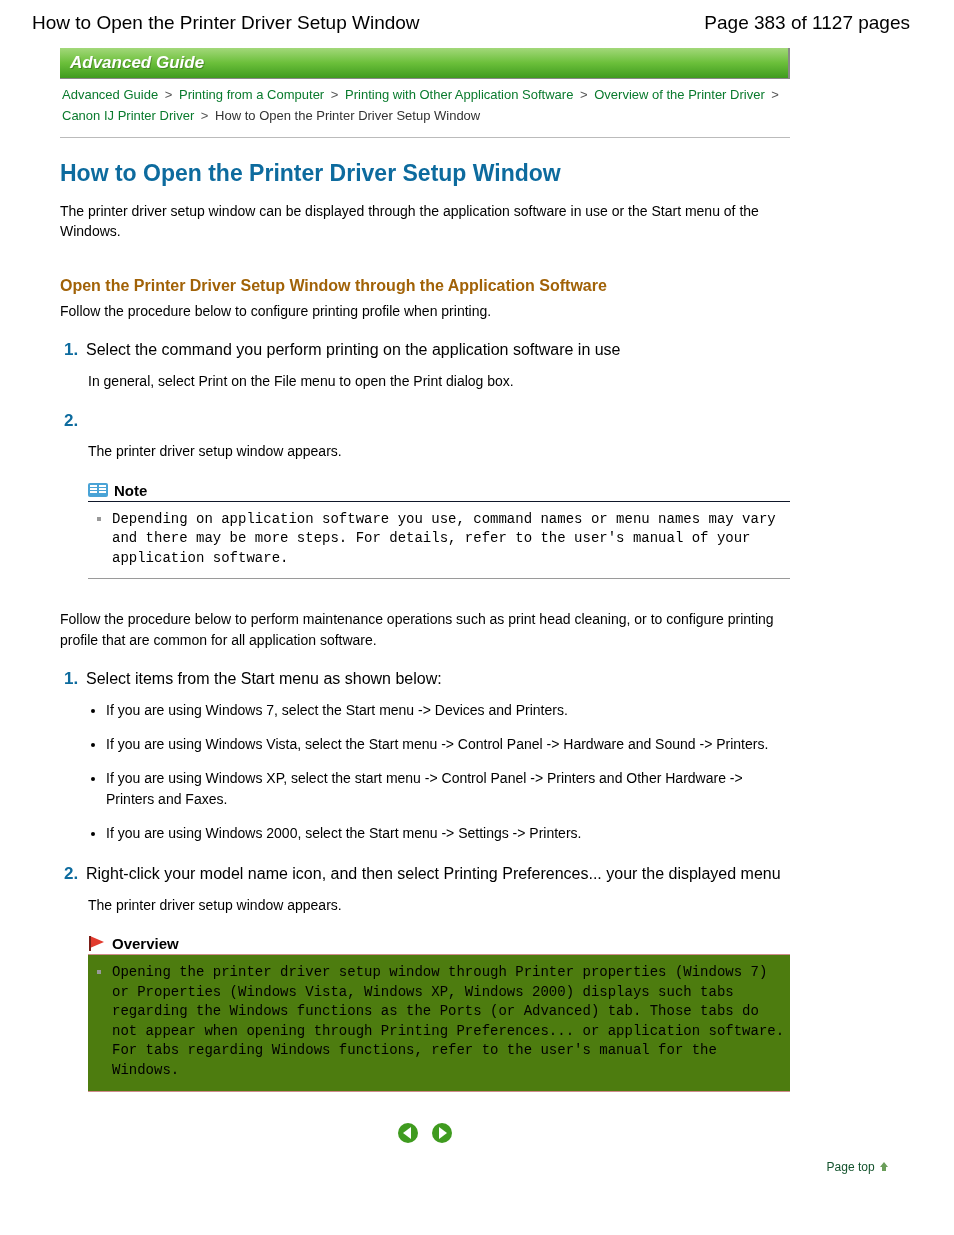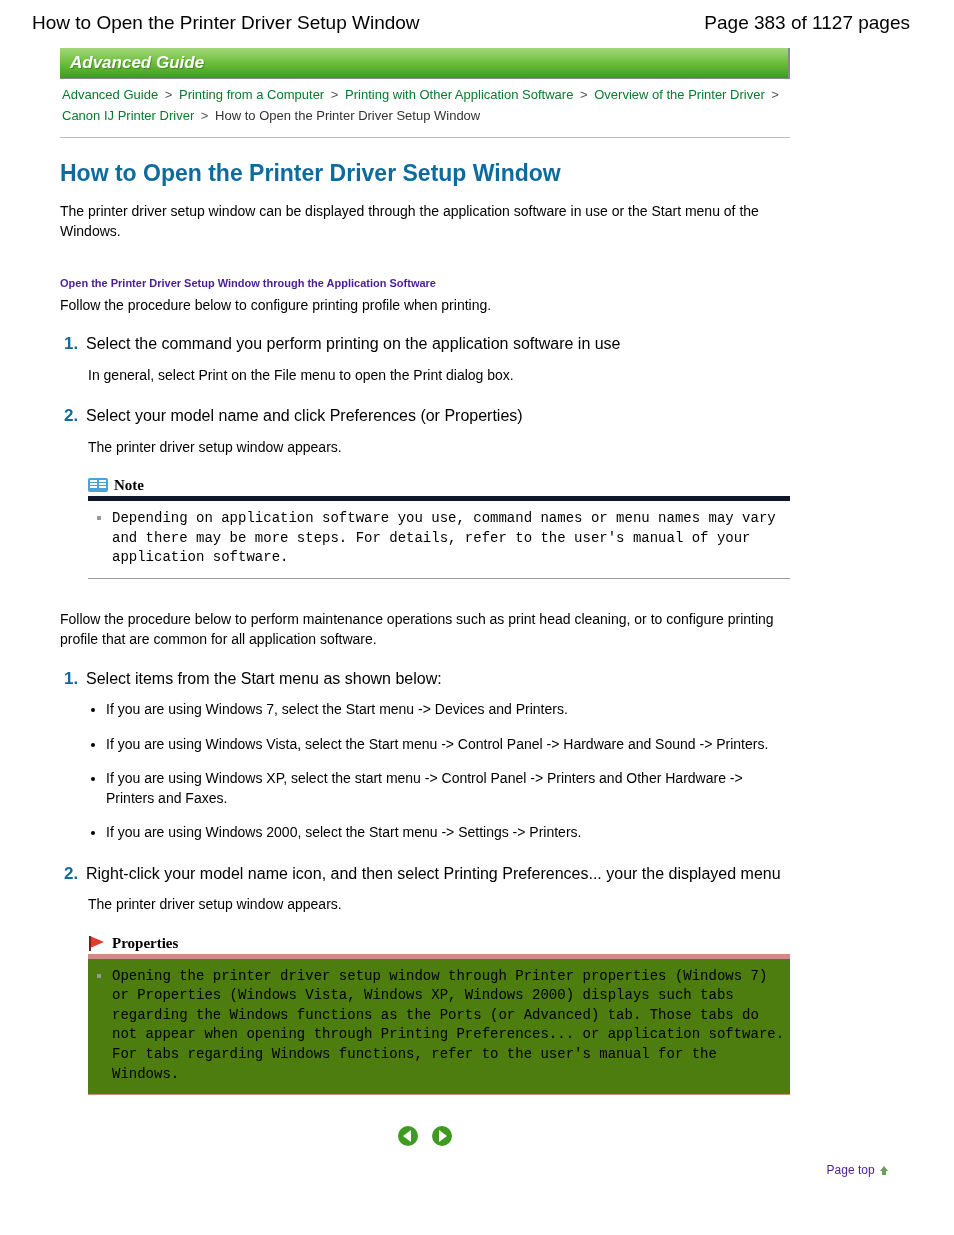--- a/index.html
+++ b/index.html
@@ -64,23 +64,23 @@
     color: #0d6b9e;
     font-size: 23px;
     font-weight: bold;
     margin: 22px 0 14px 0;
   }
   .intro {
     margin: 0 0 36px 0;
     line-height: 1.45;
   }
   .subheading {
-    color: #4c1d95;
-    font-weight: bold;
-    font-size: 11px;
+    color: #a16207;
+    font-weight: bold;
+    font-size: 16px;
     margin: 8px 0 6px 0;
   }
   .subdesc {
     margin: 0 0 18px 0;
     line-height: 1.45;
   }
   .step {
     margin-bottom: 20px;
   }
   .step-head {
@@ -112,23 +112,22 @@
   .bullet-list li {
     margin-bottom: 14px;
     line-height: 1.45;
   }
   .callout {
     margin: 12px 0 30px 28px;
   }
   .callout-head {
     display: flex;
     align-items: flex-start;
-    border-bottom: 5px solid #0f172a;
+    border-bottom: 1px solid #0f172a;
     padding-bottom: 2px;
-    font-family: Liberation Serif, serif;
   }
   .callout-icon-note {
     width: 22px;
     height: 16px;
     margin-right: 4px;
   }
   .callout-icon-imp {
     width: 20px;
     height: 16px;
     margin-right: 4px;
@@ -164,21 +163,21 @@
     text-align: center;
     margin: 8px 0 12px 0;
   }
   .nav-arrows svg {
     margin: 0 4px;
     cursor: pointer;
   }
   .page-top {
     text-align: right;
     font-size: 12px;
-    color: #4c1d95;
+    color: #14532d;
     margin-right: -100px;
   }
   .page-top span {
     vertical-align: middle;
   }
 </style>
 </head>
 <body>
 
 <div class="page">
@@ -217,21 +216,20 @@
       <div class="step-head">
         <div class="step-num">1.</div>
         <div class="step-title">Select the command you perform printing on the application software in use</div>
       </div>
       <div class="step-body">In general, select Print on the File menu to open the Print dialog box.</div>
     </div>
 
     <div class="step">
       <div class="step-head">
         <div class="step-num">2.</div>
-        <div class="step-title">Select your model name and click Preferences (or Properties)</div>
       </div>
       <div class="step-body">The printer driver setup window appears.</div>
     </div>
 
     <div class="callout">
       <div class="callout-head">
         <svg class="callout-icon-note" viewBox="0 0 22 16">
           <rect x="0" y="1" width="20" height="14" rx="2" fill="#4aa3d6"></rect>
           <rect x="2" y="3" width="7" height="2" fill="#fff"></rect>
           <rect x="2" y="6" width="7" height="2" fill="#fff"></rect>
@@ -273,21 +271,21 @@
       </div>
       <div class="step-body">The printer driver setup window appears.</div>
     </div>
 
     <div class="callout important">
       <div class="callout-head">
         <svg class="callout-icon-imp" viewBox="0 0 20 16">
           <polygon points="2,1 16,7 2,13" fill="#e23b2e"></polygon>
           <rect x="1" y="1" width="2" height="15" fill="#7a1f18"></rect>
         </svg>
-        <span class="callout-title">Properties</span>
+        <span class="callout-title">Overview</span>
       </div>
       <div class="callout-body">
         <ul>
             <li>Opening the printer driver setup window through Printer properties (Windows 7) or Properties (Windows Vista, Windows XP, Windows 2000) displays such tabs regarding the Windows functions as the Ports (or Advanced) tab. Those tabs do not appear when opening through Printing Preferences... or application software. For tabs regarding Windows functions, refer to the user's manual for the Windows.</li>
           </ul>
       </div>
     </div>
 
     <div class="nav-arrows">
       <svg width="22" height="22" viewBox="0 0 22 22">

